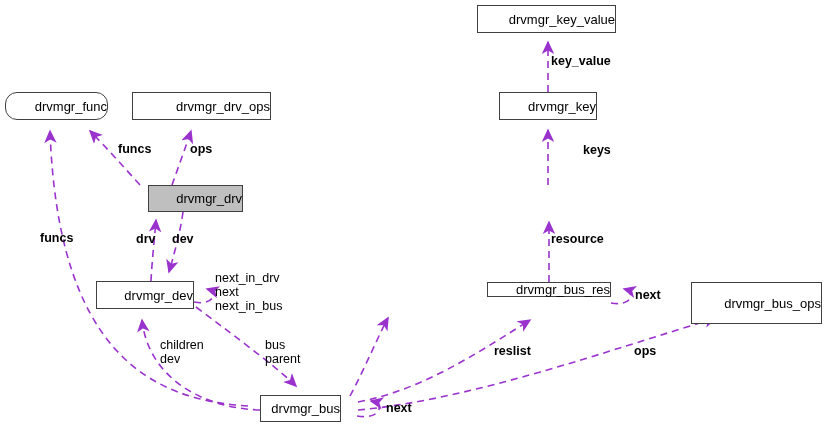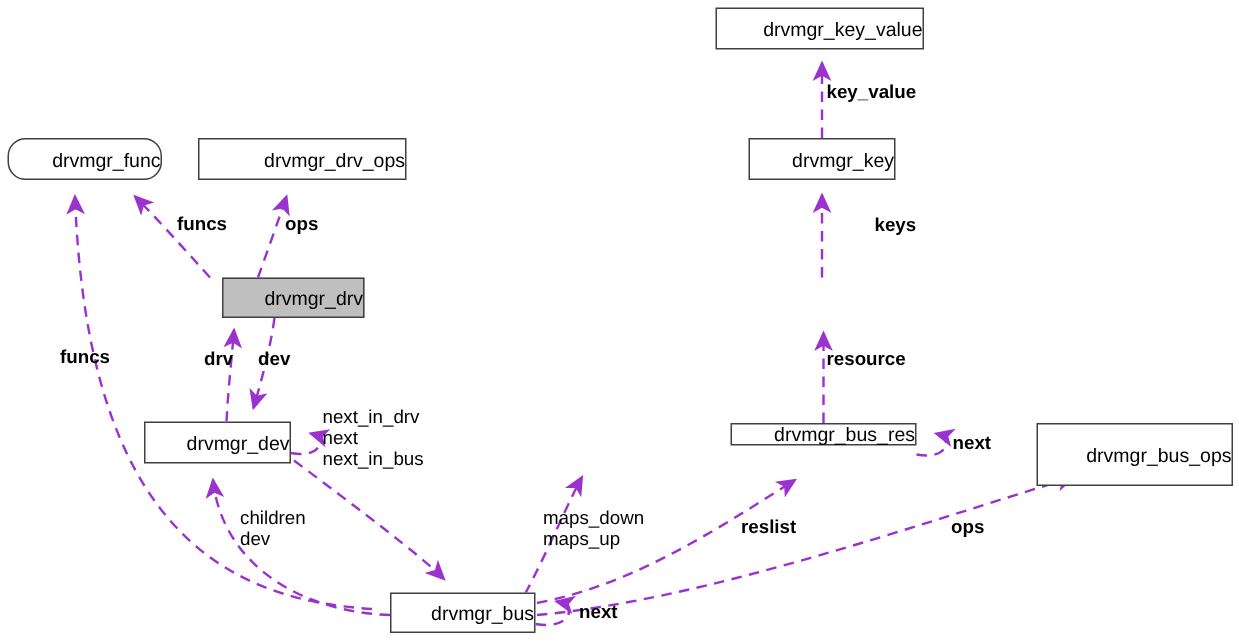--- a/index.html
+++ b/index.html
@@ -131,21 +131,21 @@
 
 
   <div class="node-box" style="left:487px; top:282px; width:124px; height:15px;">
     <span class="node-label">drvmgr_bus_res</span>
   </div>
 
   <div class="node-box" style="left:691px; top:282px; width:131px; height:42px;">
     <span class="node-label">drvmgr_bus_ops</span>
   </div>
 
-  <div class="node-box" style="left:260px; top:395px; width:97px; height:27px;">
+  <div class="node-box" style="left:260px; top:395px; width:81px; height:27px;">
     <span class="node-label">drvmgr_bus</span>
   </div>
 
   <div class="edge-label left-align" style="left:551px; top:54px;">key_value</div>
 
   <div class="edge-label left-align" style="left:551px; top:143px;margin-left:32px;">keys</div>
 
   <div class="edge-label left-align" style="left:551px; top:232px;">resource</div>
 
   <div class="edge-label left-align" style="left:118px; top:142px;">funcs</div>
@@ -158,23 +158,23 @@
 
   <div class="edge-label left-align" style="left:172px; top:232px;">dev</div>
 
   <div class="edge-label" style="left:215px; top:271px; width:92px;">next_in_drv
 next
 next_in_bus</div>
 
   <div class="edge-label" style="left:160px; top:338px; width:62px;">children
 dev</div>
 
+  <div class="edge-label" style="left:265px; top:338px; width:54px;">bus
+parent</div>
 
-  <div class="edge-label" style="left:362px; top:338px; width:78px;">maps_down
-maps_up</div>
 
   <div class="edge-label left-align" style="left:635px; top:288px;">next</div>
 
   <div class="edge-label left-align" style="left:494px; top:344px;">reslist</div>
 
   <div class="edge-label left-align" style="left:634px; top:344px;">ops</div>
 
   <div class="edge-label left-align" style="left:386px; top:401px;">next</div>
 
 </div>

